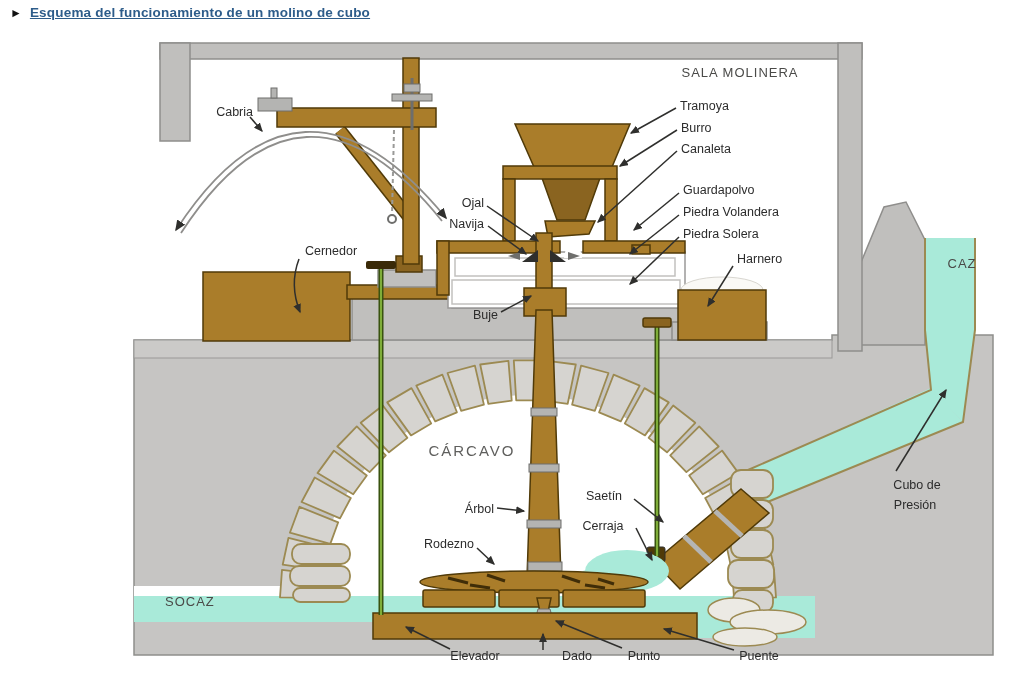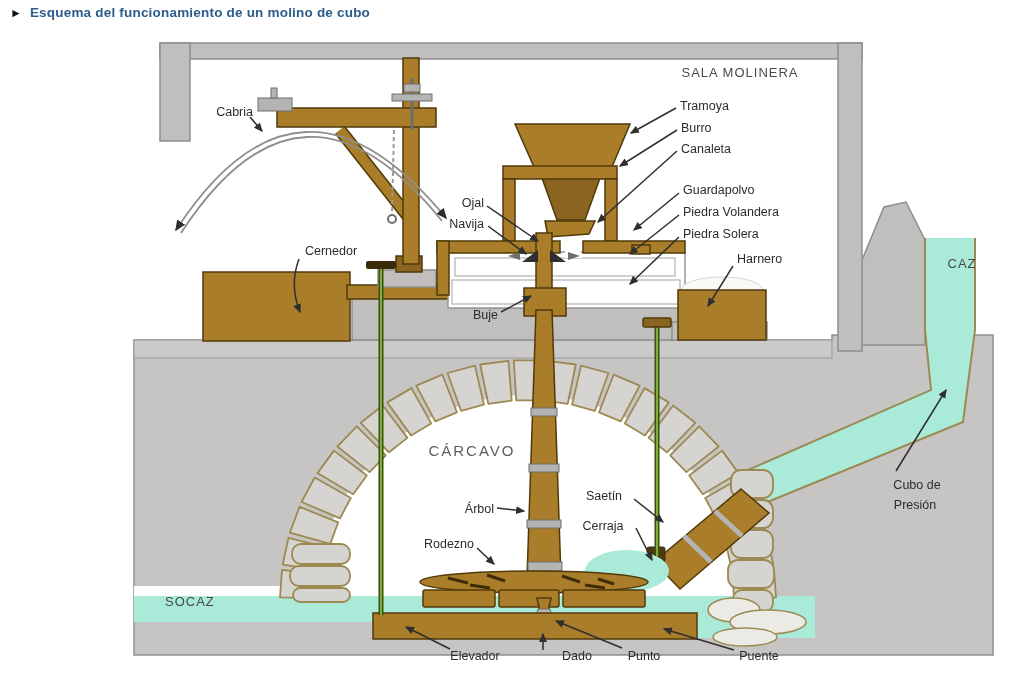--- a/index.html
+++ b/index.html
@@ -7,21 +7,21 @@
     --wall:#c0bfbd; --wall-line:#8f8e8c; --ground:#c6c5c3; --slab:#cbcac8;
     --water:#a9ead9; --stone:#d6d4d0; --stone-line:#9c8a52;
     --metal:#b4b4b2; --metal-line:#6e6e6c;
     --ink:#2c2c2c; --arrow:#2f2f2d; --title:#2d5c8a;
   }
   html,body{margin:0;padding:0;background:#fff;}
   .page{position:relative;width:1024px;height:673px;background:#fff;overflow:hidden;
         font-family:"Liberation Sans",sans-serif;}
   .header{position:absolute;top:5px;left:10px;display:flex;align-items:center;gap:8px;z-index:5;}
   .header .bullet{color:#111;font-size:12px;line-height:1;}
-  .header .title{color:var(--title);font-weight:bold;font-size:13.5px;letter-spacing:.2px;}
+  .header .title{color:var(--title);font-weight:bold;font-size:13.5px;letter-spacing:.2px;text-decoration:underline;}
   svg{position:absolute;top:0;left:0;}
   .wood{fill:var(--wood);stroke:var(--wood-dark);stroke-width:1.5;}
   .woodD{fill:var(--wood-inner);stroke:var(--wood-dark);stroke-width:1.5;}
   .gray{fill:var(--wall);stroke:var(--wall-line);stroke-width:1.5;}
   .groundF{fill:var(--ground);stroke:var(--wall-line);stroke-width:1.5;}
   .slabF{fill:var(--slab);stroke:#9a9998;stroke-width:1;}
   .metal{fill:var(--metal);stroke:var(--metal-line);stroke-width:1;}
   .water{fill:var(--water);stroke:none;}
   .wedge{fill:var(--arrow);}
   .whiteF{fill:#ffffff;stroke:none;}

